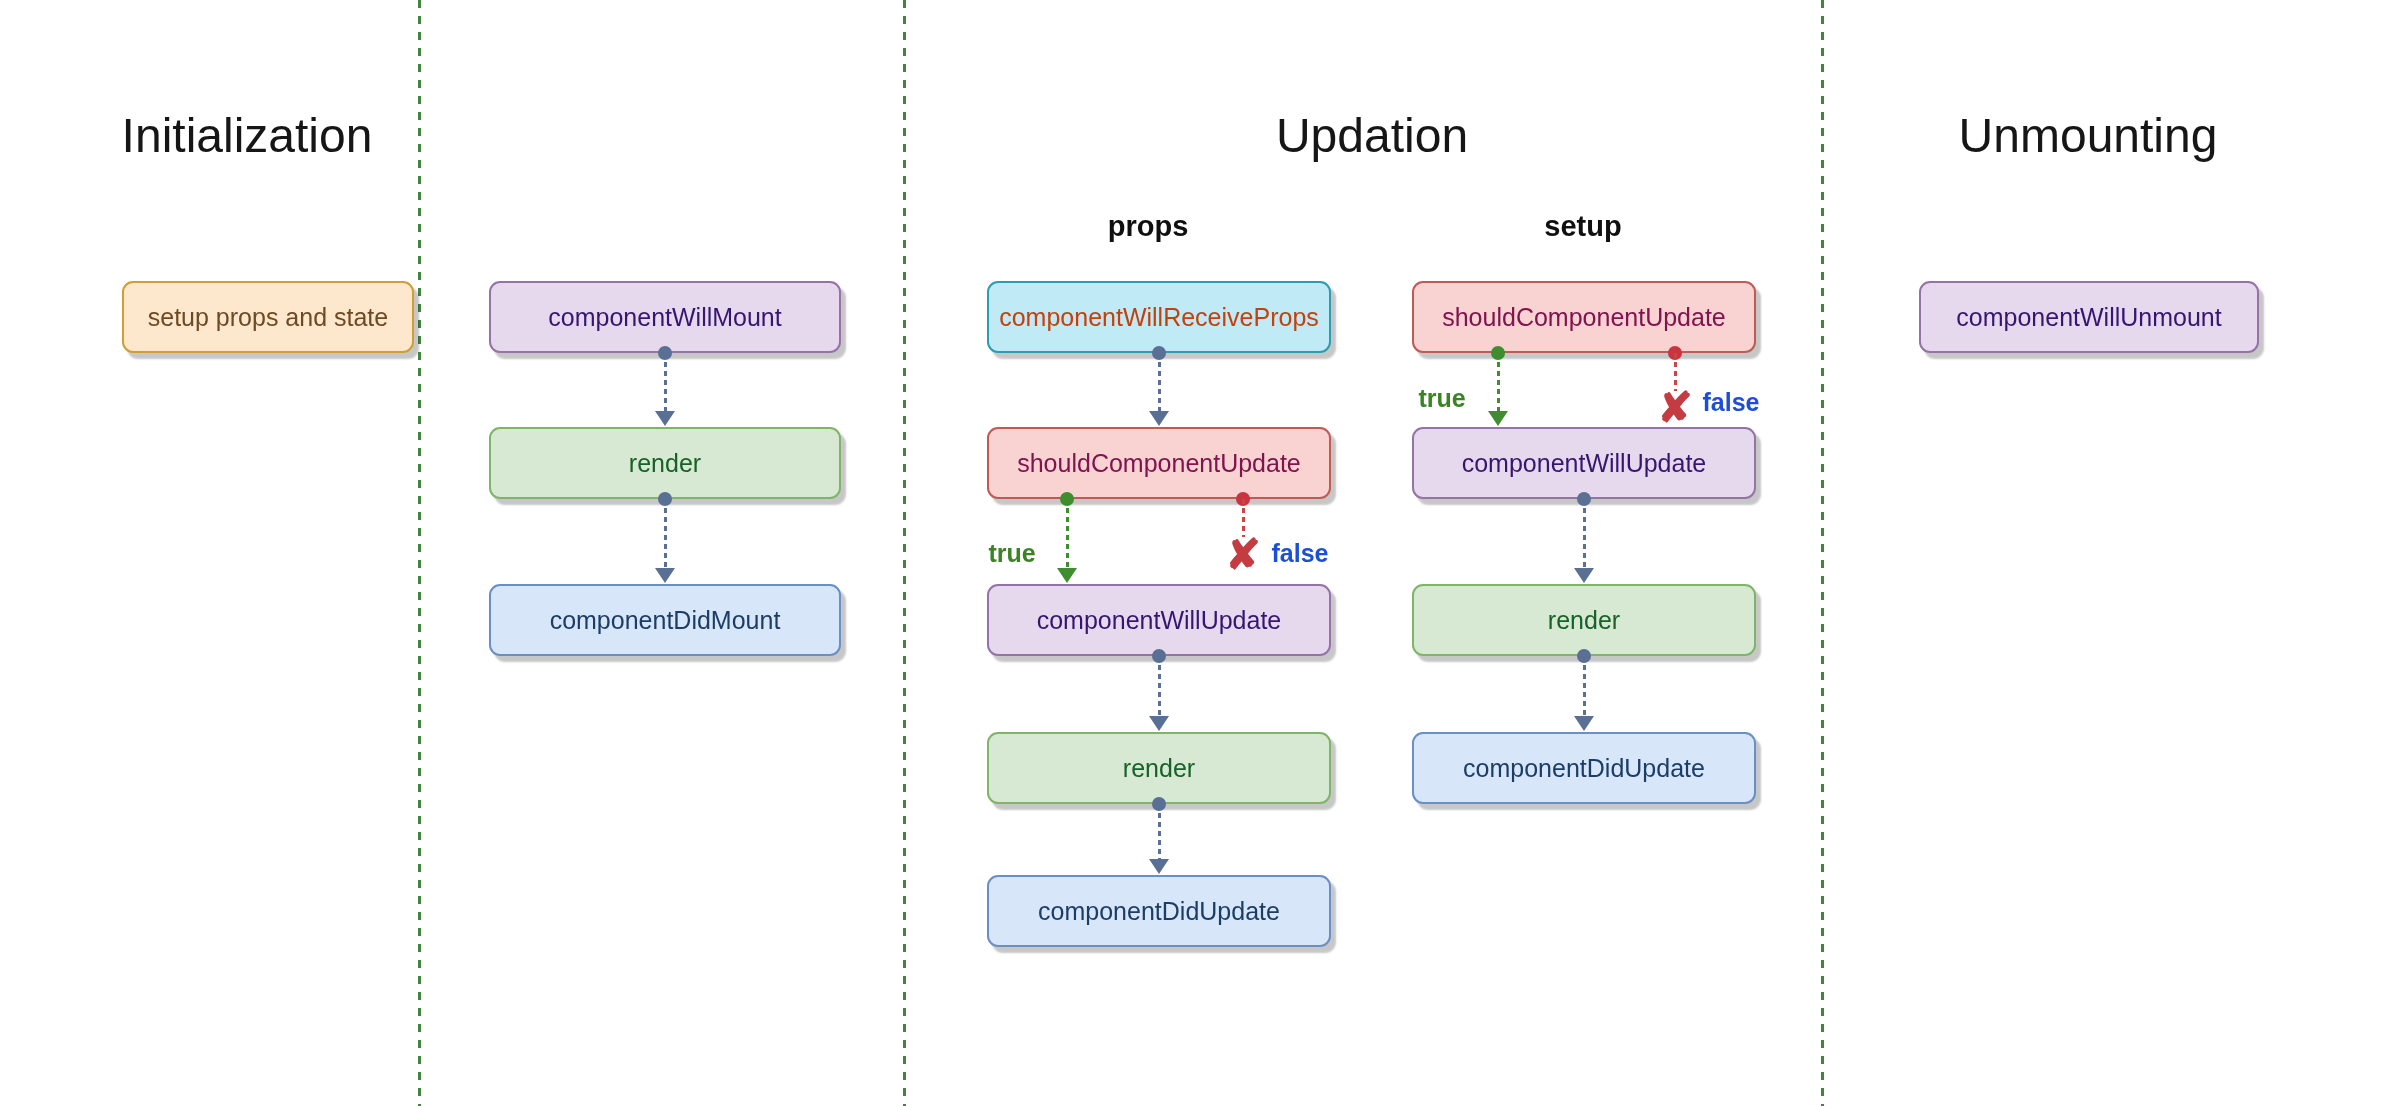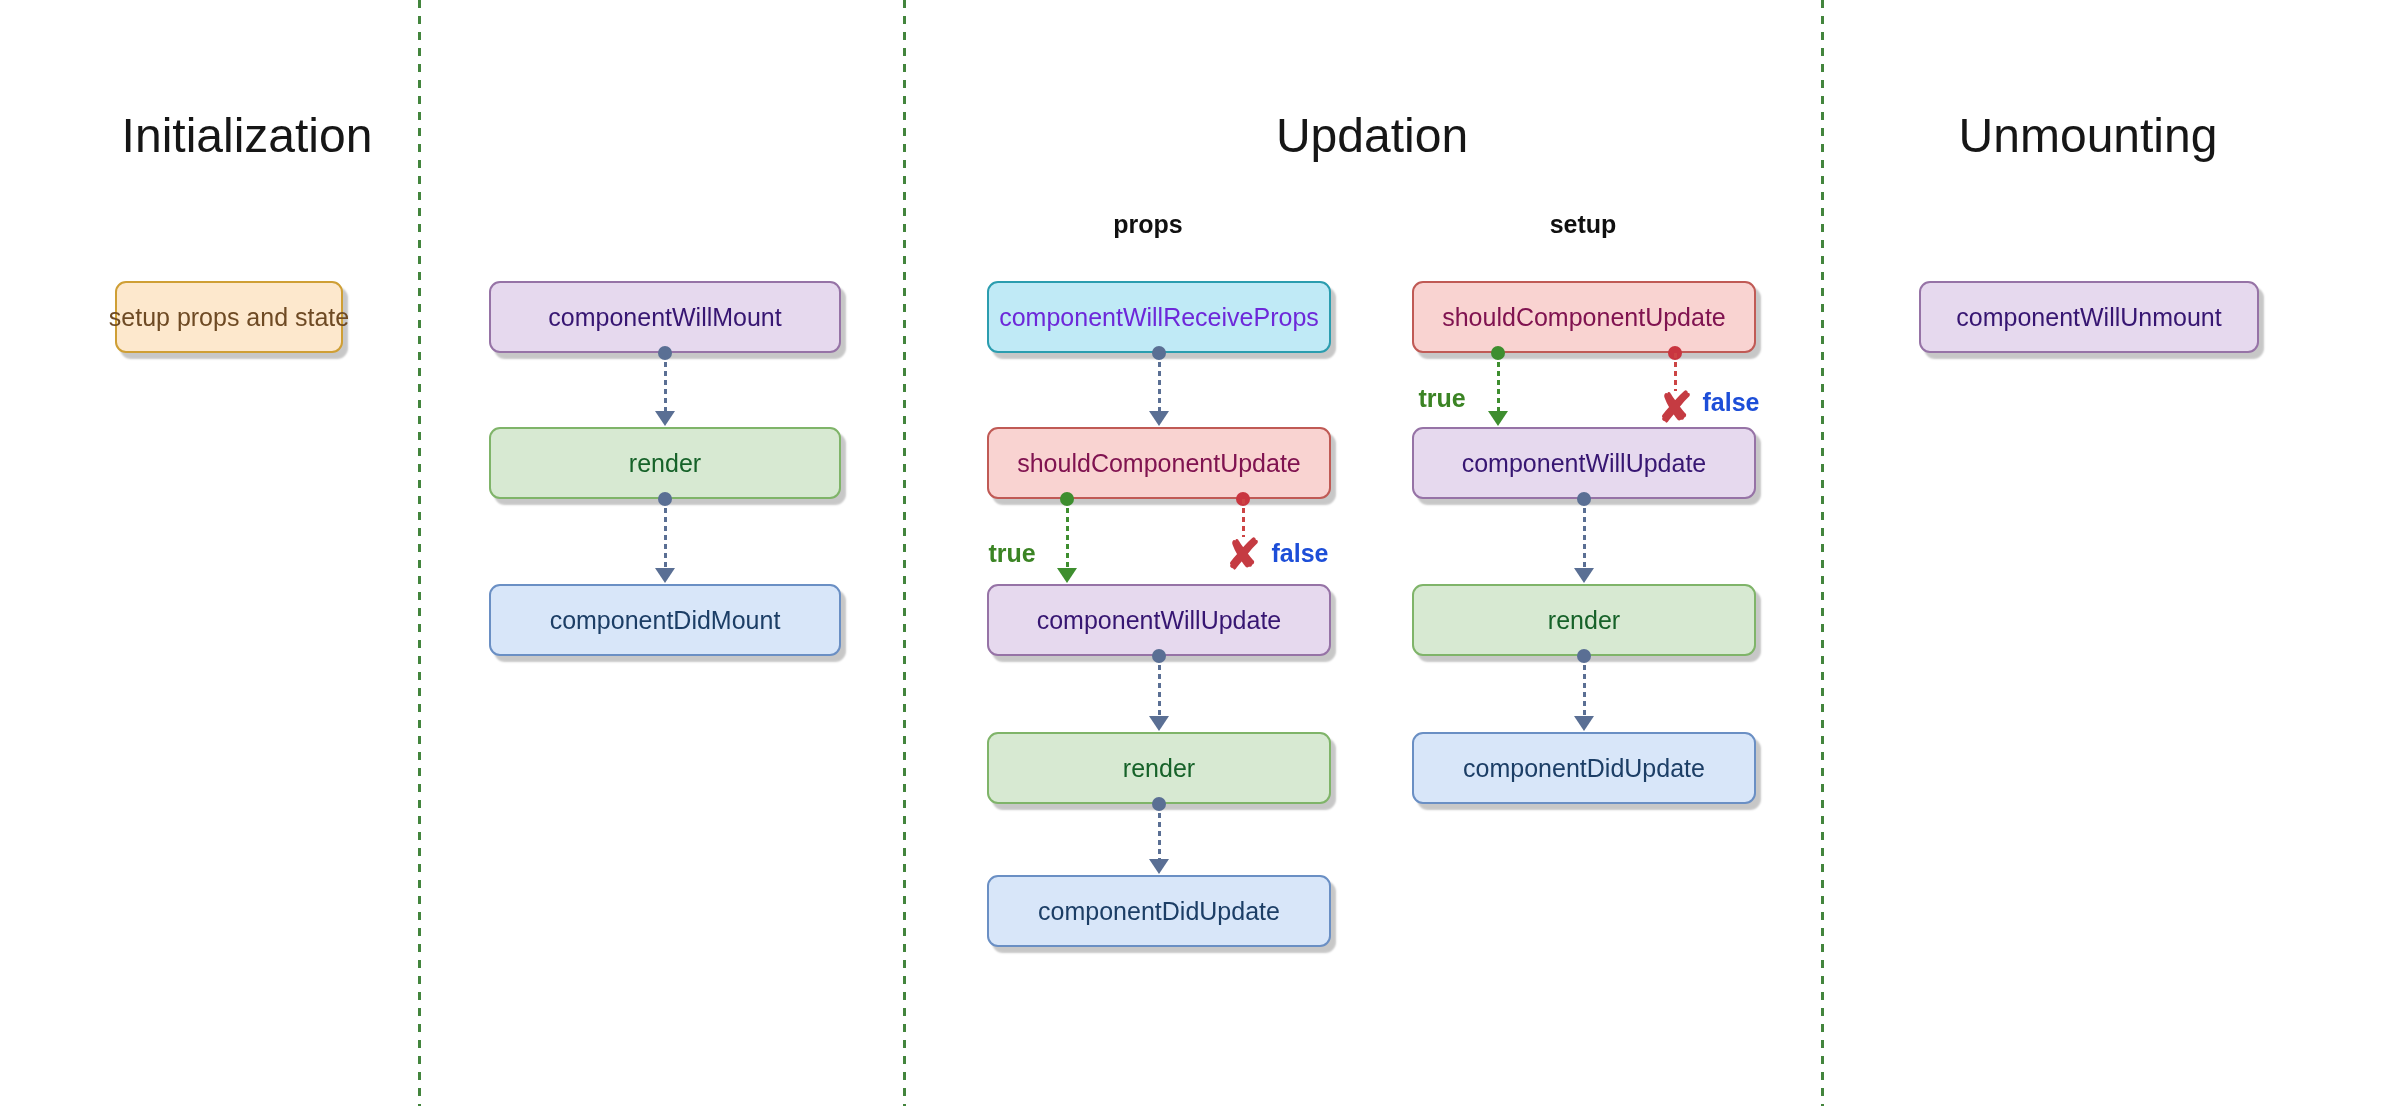--- a/index.html
+++ b/index.html
@@ -13,33 +13,33 @@
   .divider{
     position:absolute;top:0;bottom:0;width:3px;
     background:repeating-linear-gradient(to bottom,#43853d 0 8px,transparent 8px 16px);
   }
   .section-title{
     position:absolute;transform:translateX(-50%);
     font-size:48px;font-weight:500;color:#161616;white-space:nowrap;
   }
   .sub-title{
     position:absolute;transform:translateX(-50%);
-    font-size:25px;font-weight:700;color:#101010;white-space:nowrap;
+    font-size:29px;font-weight:700;color:#101010;white-space:nowrap;
   }
   .node{
     position:absolute;height:72px;border-radius:11px;border:2px solid;
     display:flex;align-items:center;justify-content:center;
     font-size:25px;white-space:nowrap;box-sizing:border-box;
     box-shadow:5px 6px 2px rgba(0,0,0,0.22);
   }
   .orange{background:#fde8cd;border-color:#cf9f35;color:#6e4a24;}
   .purple{background:#e6d9ee;border-color:#9673a6;color:#371672;}
   .green {background:#d7e9d2;border-color:#7fb469;color:#166229;}
   .blue  {background:#d8e6f9;border-color:#6a8fc4;color:#1c3e66;}
-  .cyan  {background:#c0eaf6;border-color:#2b9daf;color:#6d28d9;}
+  .cyan  {background:#c0eaf6;border-color:#2b9daf;color:#c2410c;}
   .red   {background:#f9d3d1;border-color:#c05a55;color:#801350;}
   .aline{position:absolute;width:3px;}
   .aline.slate{background:repeating-linear-gradient(to bottom,#5a6f94 0 5px,transparent 5px 9px);}
   .aline.grn  {background:repeating-linear-gradient(to bottom,#3e8e2f 0 5px,transparent 5px 9px);}
   .aline.rd   {background:repeating-linear-gradient(to bottom,#cc4444 0 5px,transparent 5px 9px);}
   .adot{position:absolute;width:14px;height:14px;border-radius:50%;}
   .adot.slate{background:#5a6f94;}
   .adot.grn{background:#3e8e2f;}
   .adot.rd{background:#c9353f;}
   .ahead{position:absolute;width:0;height:0;border-left:10px solid transparent;border-right:10px solid transparent;}
@@ -62,21 +62,21 @@
   <div class="divider" style="left:903px"></div>
   <div class="divider" style="left:1821px"></div>
 
   <div class="section-title" style="left:247px;top:108px">Initialization</div>
   <div class="section-title" style="left:1372px;top:108px">Updation</div>
   <div class="section-title" style="left:2088px;top:108px">Unmounting</div>
 
   <div class="sub-title" style="left:1148px;top:210px">props</div>
   <div class="sub-title" style="left:1583px;top:210px">setup</div>
 
-  <div class="node orange" style="left:115px;top:281px;width:228px">
+  <div class="node orange" style="left:122px;top:281px;width:292px">
     <span>setup props and state</span>
   </div>
 
   <div class="node purple" style="left:489px;top:281px;width:352px">
     <span>componentWillMount</span>
   </div>
   <div class="node green" style="left:489px;top:427px;width:352px">
     <span>render</span>
   </div>
   <div class="node blue" style="left:489px;top:584px;width:352px">

